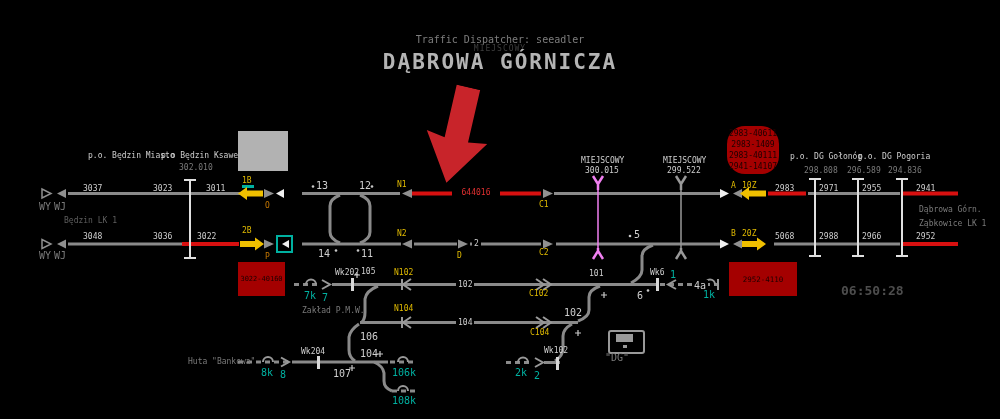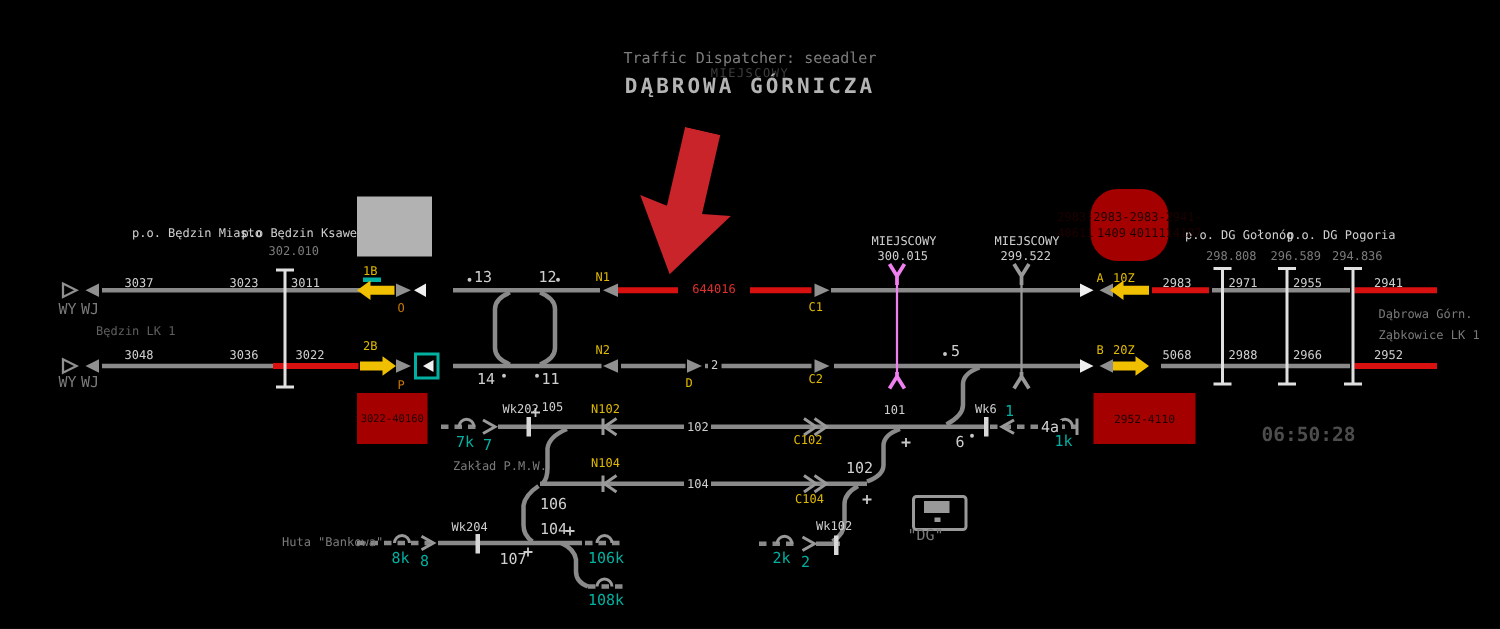--- a/index.html
+++ b/index.html
@@ -11,26 +11,26 @@
   .sz10{font-size:10px;}
   .c-yel{color:#e0ba00;}
   .c-amb{color:#c87800;}
   .c-teal{color:#00b0a0;}
   .c-gray{color:#7a7a7a;}
   .c-dim{color:#5f5f5f;padding-left:18px;}
   .c-red{color:#e03030;}
   .onln{background:#000;padding:0 2px;}
   .ctr{left:0;width:1000px;text-align:center;}
   #ghost-title{top:44px;font-size:8px;letter-spacing:1px;color:#3e3e3e;}
-  #main-title{top:50px;font-size:14px;font-weight:bold;letter-spacing:2px;color:#b4b4b4;}
+  #main-title{top:50px;font-size:21px;font-weight:bold;letter-spacing:2px;color:#b4b4b4;}
   #dispatcher-line{top:34px;font-size:10px;color:#7d7d7d;}
   #clock{left:841px;top:284px;font-size:13px;font-weight:bold;color:#4d4d4d;}
   .redbox{position:absolute;background:#a40000;color:#1e0000;text-align:center;
           font-family:"DejaVu Sans Mono",monospace;display:flex;align-items:center;justify-content:center;}
-  #train-list-box{left:727px;top:126px;width:52px;height:48px;flex-direction:row;font-size:8px;line-height:11px;border-radius:18px;}
+  #train-list-box{left:727px;top:126px;width:52px;height:48px;flex-direction:column;font-size:8px;line-height:11px;border-radius:18px;}
   #left-train-box{left:238px;top:262px;width:47px;height:34px;font-size:7px;}
   #right-train-box{left:729px;top:262px;width:68px;height:34px;font-size:7.5px;}
   #peron-box{position:absolute;left:494px;top:198px;width:44px;height:38px;border:1px solid #9a9a9a;
              box-shadow:inset 0 0 0 3px #000, inset 0 0 0 4px #9a9a9a;
              display:flex;align-items:center;justify-content:center;font-size:8px;color:#c8c8c8;}
   #station-building{position:absolute;left:238px;top:131px;width:50px;height:40px;background:#b2b2b2;}
   #dg-box{position:absolute;left:608px;top:330px;width:33px;height:20px;border:2px solid #999;border-radius:3px;}
   #dg-box .scr{position:absolute;left:6px;top:2px;width:17px;height:8px;background:#999;}
   #dg-box .dot{position:absolute;left:13px;top:13px;width:4px;height:3px;background:#999;}
   #red-arrow{position:absolute;left:424px;top:86px;width:66px;height:102px;transform:rotate(13deg);}
@@ -177,21 +177,21 @@
   <div class="lb c-gray" style="left:847px;top:166px">296.589</div>
   <div class="lb c-gray" style="left:888px;top:166px">294.836</div>
 
   <div class="lb" style="left:581px;top:156px">MIEJSCOWY</div>
   <div class="lb" style="left:585px;top:166px">300.015</div>
   <div class="lb" style="left:663px;top:156px">MIEJSCOWY</div>
   <div class="lb" style="left:667px;top:166px">299.522</div>
 
   <div class="lb" style="left:83px;top:184px">3037</div>
   <div class="lb" style="left:153px;top:184px">3023</div>
-  <div class="lb" style="left:194px;top:184px">3011</div>
+  <div class="lb" style="left:206px;top:184px">3011</div>
   <div class="lb" style="left:83px;top:232px">3048</div>
   <div class="lb" style="left:153px;top:232px">3036</div>
   <div class="lb" style="left:197px;top:232px">3022</div>
   <div class="lb" style="left:775px;top:184px">2983</div>
   <div class="lb" style="left:819px;top:184px">2971</div>
   <div class="lb" style="left:862px;top:184px">2955</div>
   <div class="lb" style="left:916px;top:184px">2941</div>
   <div class="lb" style="left:775px;top:232px">5068</div>
   <div class="lb" style="left:819px;top:232px">2988</div>
   <div class="lb" style="left:862px;top:232px">2966</div>

